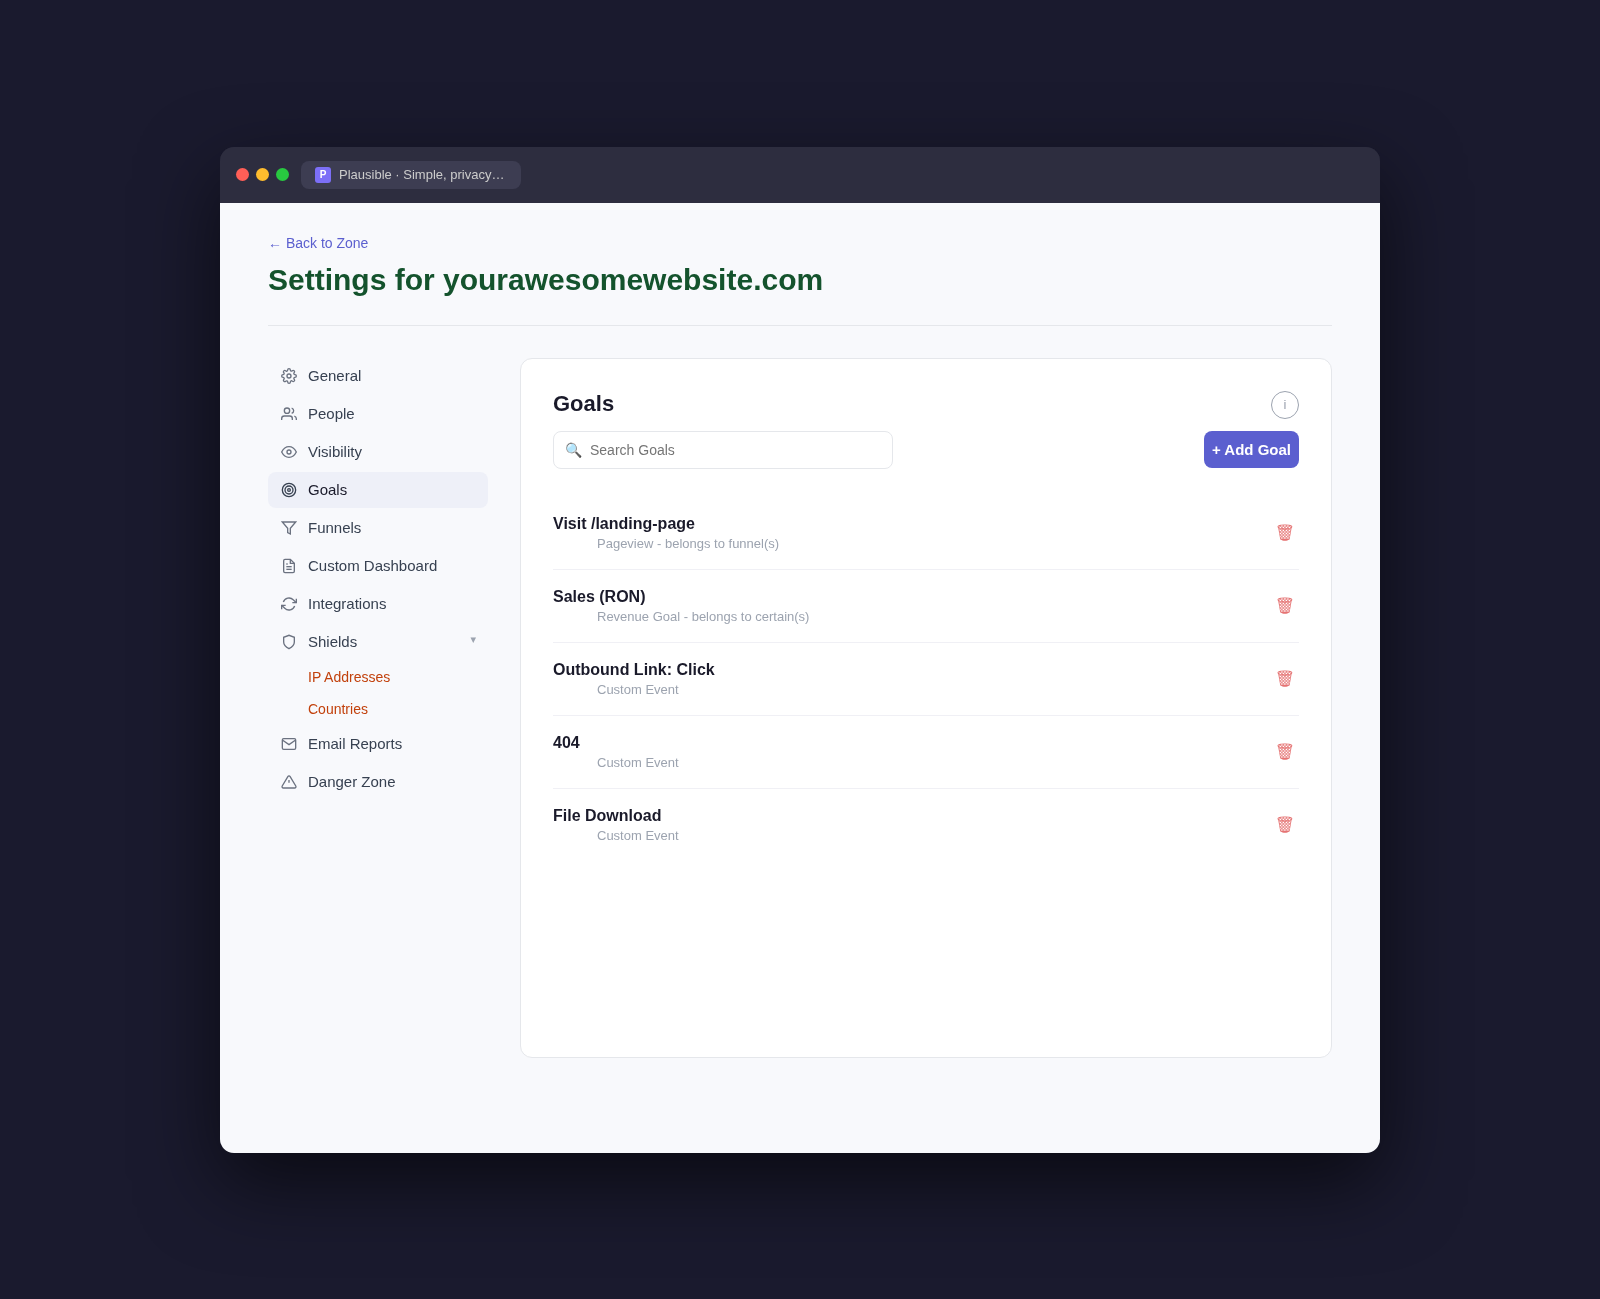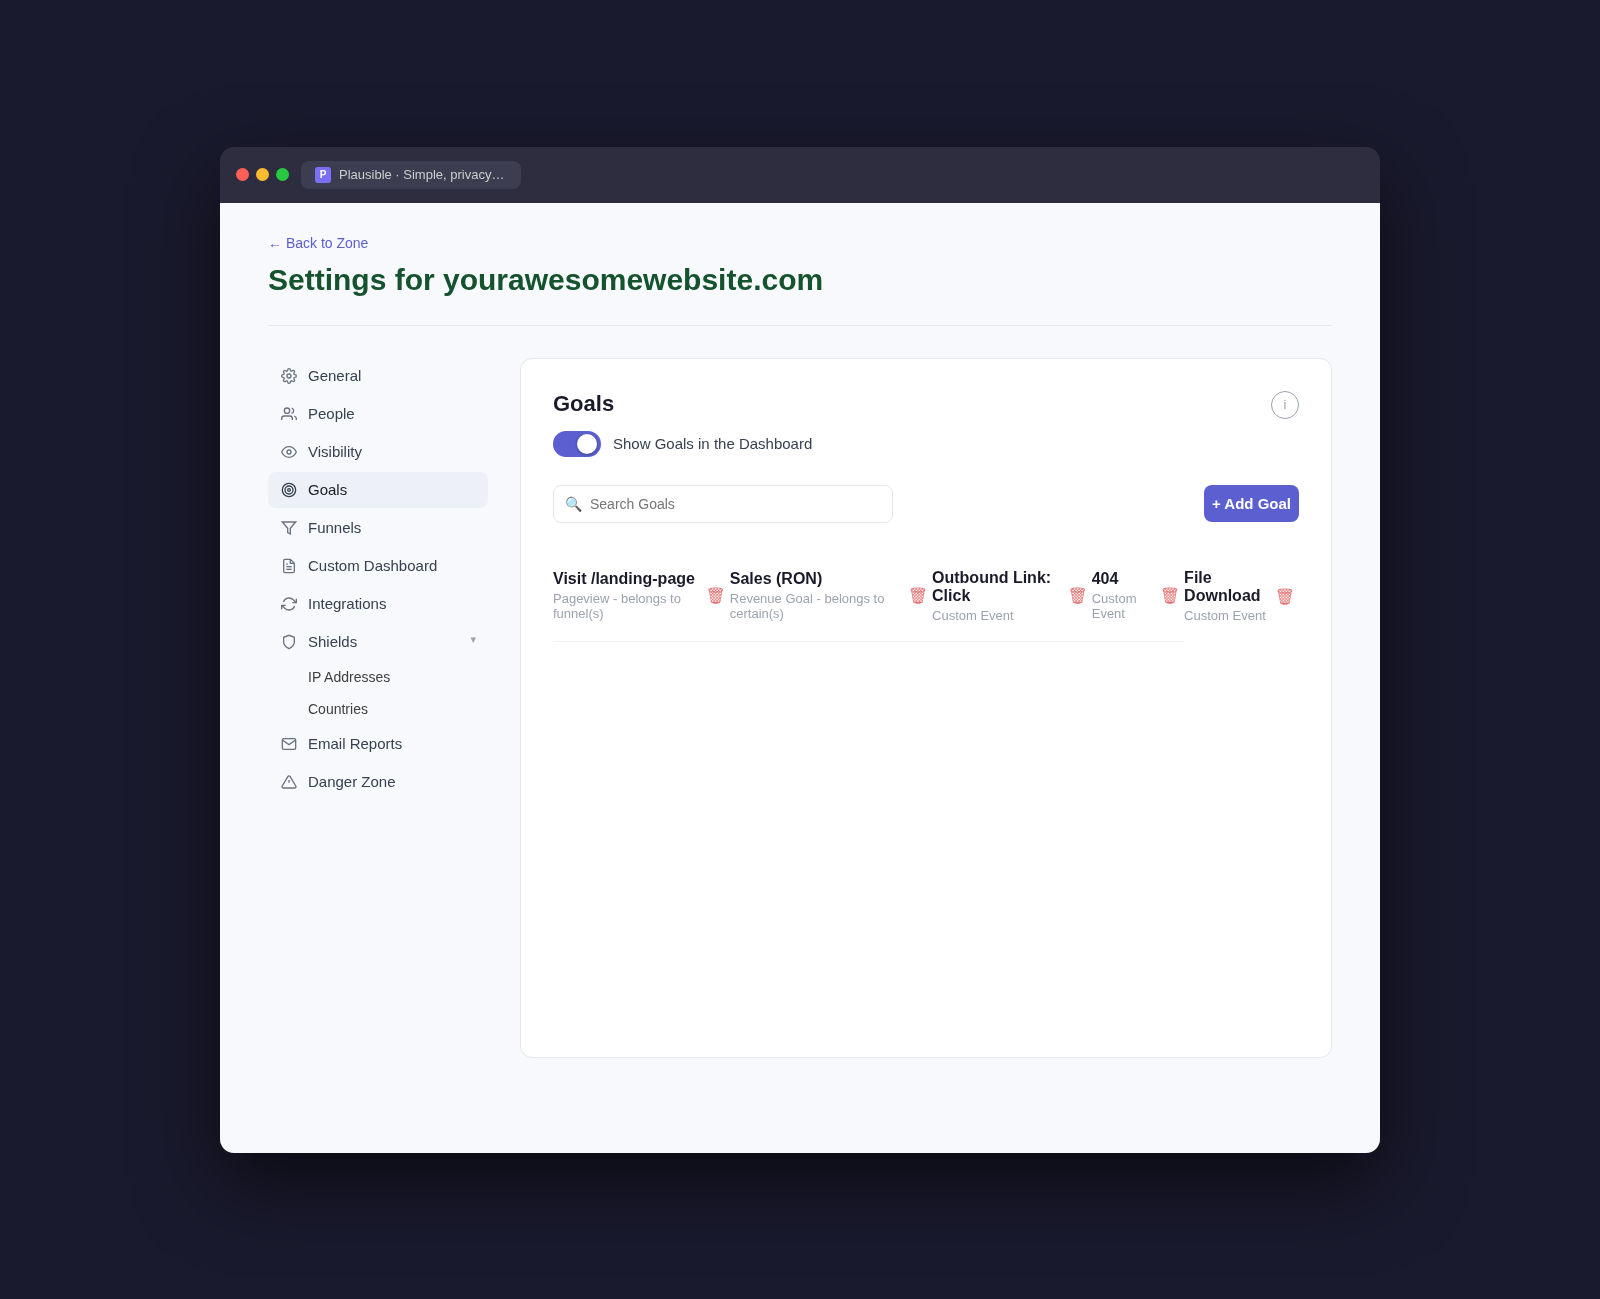--- a/index.html
+++ b/index.html
@@ -154,21 +154,21 @@
       color: #374151;
     }
 
     .nav-sub-item {
       display: flex;
       align-items: flex-end;
       gap: 10px;
       padding: 7px 12px 7px 40px;
       border-radius: 8px;
       font-size: 14px;
-      color: #404040;
+      color: #c2410c;
       cursor: pointer;
     }
 
     .main-content {
       flex: 1;
       background: white;
       border-radius: 12px;
       border: 1px solid #e5e7eb;
       padding: 32px;
       min-height: 700px;
@@ -287,21 +287,21 @@
       border-radius: 8px;
       font-size: 15px;
       font-weight: 600;
       cursor: pointer;
       white-space: nowrap;
       margin-left: auto;
     }
 
     .goals-list {
       display: flex;
-      flex-direction: row;
+      flex-direction: column;
     }
 
     .goal-item {
       display: flex;
       justify-content: space-between;
       align-items: center;
       padding: 18px 0;
       border-bottom: 1px solid #f0f0f5;
     }
 
@@ -312,20 +312,21 @@
     .goal-name {
       font-size: 16px;
       font-weight: 600;
       color: #1a1a2a;
       margin-bottom: 3px;
     }
 
     .goal-sub {
       font-size: 13px;
       color: #9ca3af;
+      margin-left: 44px;
     }
 
     .delete-icon {
       color: #e57373;
       cursor: pointer;
       font-size: 16px;
       padding: 4px;
       flex-shrink: 0;
     }
   </style>
@@ -474,26 +475,20 @@
         </div>
       </nav>
 
       <div class="main-content">
         <div class="section-header">
           <h2 class="section-title">Goals</h2>
           <div class="info-icon">i</div>
         </div>
 
 
-        <div class="toggle-row">
-          <div class="toggle">
-            <div class="toggle-knob"></div>
-          </div>
-          <span class="toggle-label">Show Goals in the Dashboard</span>
-        </div>
 
         <div class="search-add-row">
           <div class="search-input-wrapper">
             <span class="search-icon-inner">🔍</span>
             <input class="search-input" type="text" placeholder="Search Goals" style="">
           </div>
           <button class="add-goal-btn">+ Add Goal</button>
         </div>
 
         <div class="goals-list">

